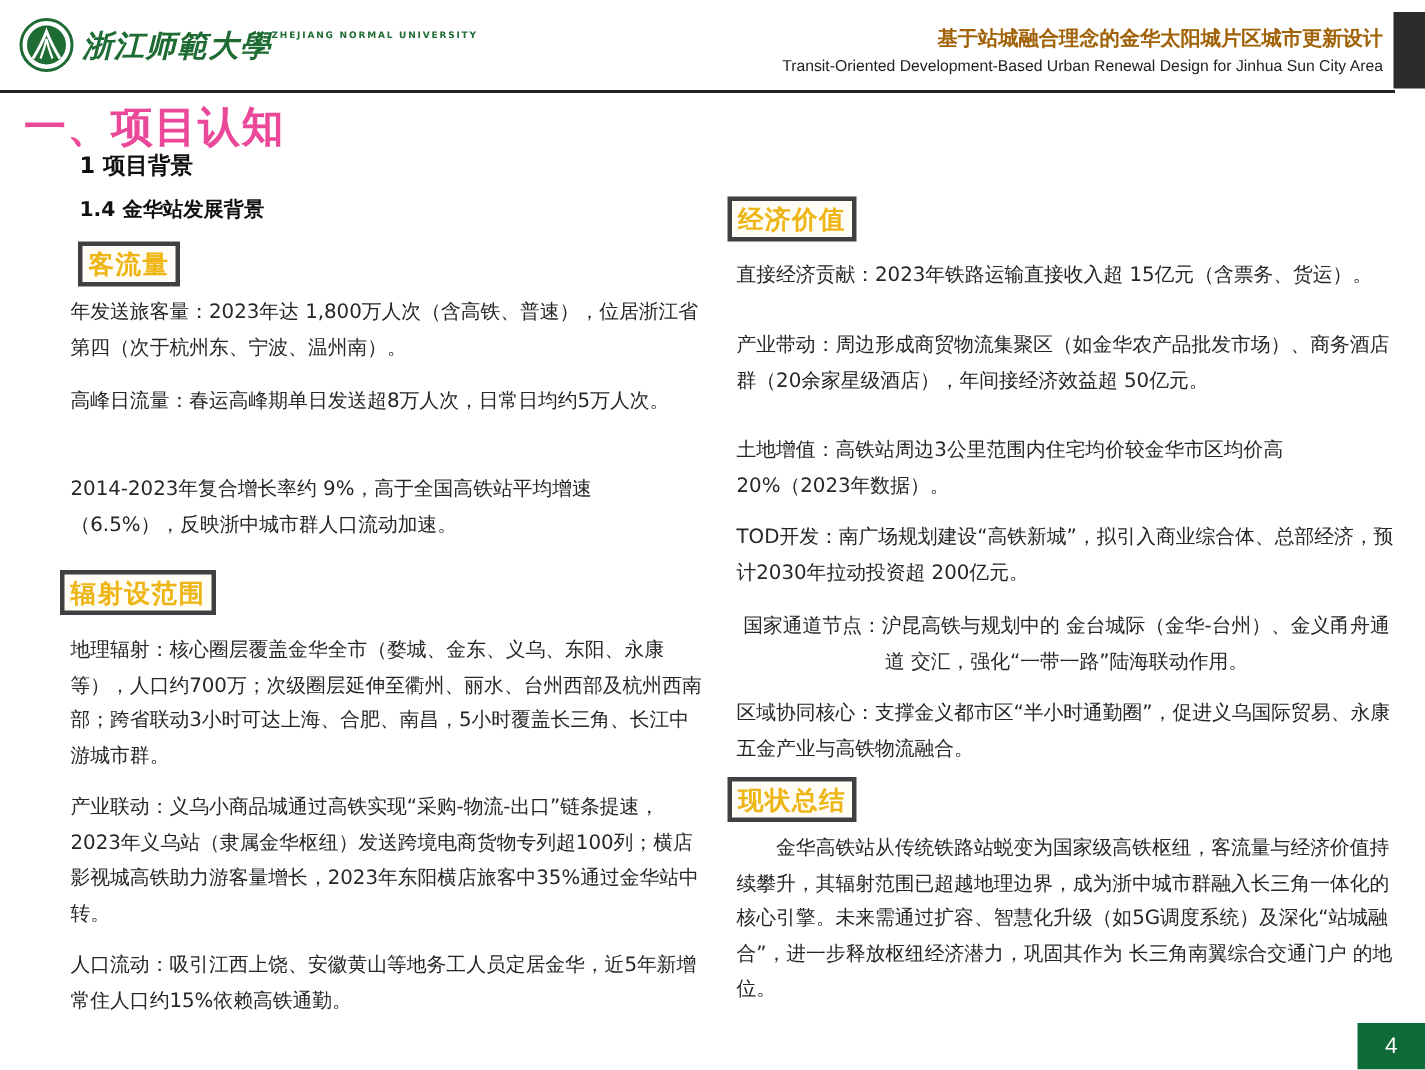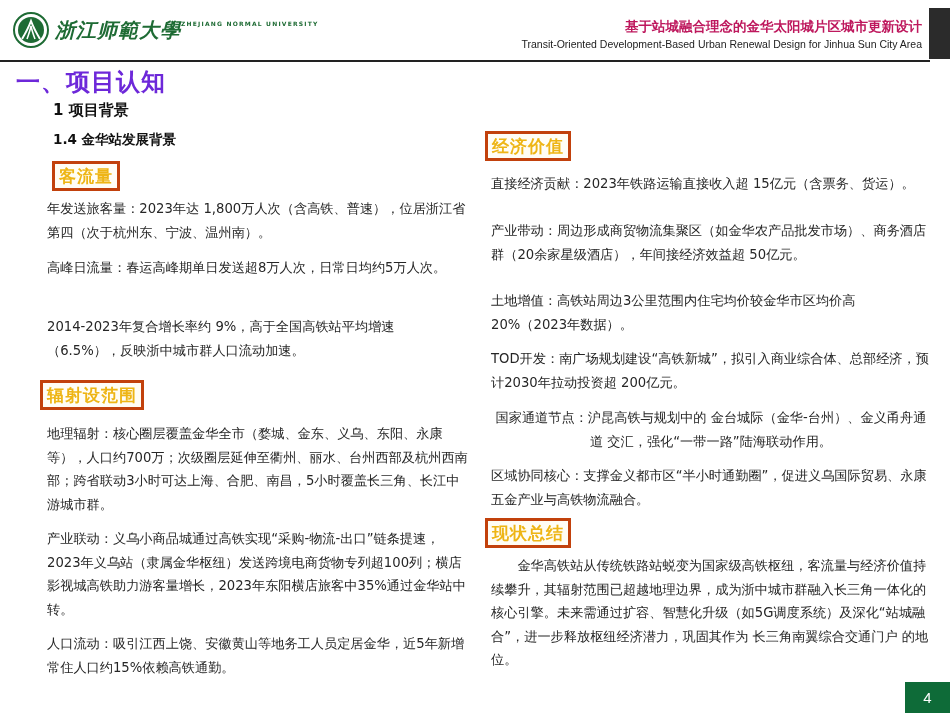--- a/index.html
+++ b/index.html
@@ -10,32 +10,32 @@
   .header { position: absolute; left: 0; top: 0; width: 950px; height: 62px; }
   .logo { position: absolute; left: 13px; top: 12px; display: flex; align-items: center; }
   .logo-emblem { width: 36px; height: 36px; border-radius: 50%; background: #ffffff; border: 2px solid #1e6b34; position: relative; display: flex; align-items: center; justify-content: center; }
   .logo-emblem .inner { width: 26px; height: 26px; border-radius: 50%; background: #1e6b34; position: relative; overflow: hidden; }
   .logo-emblem .inner svg { position: absolute; left: 0; top: 0; }
   .logo-text { margin-left: 6px; display: flex; flex-direction: row; }
   .logo-cn { font-family: "DejaVu Serif", "Liberation Serif", serif; font-size: 20px; font-weight: bold; color: #1e6b34; letter-spacing: 1px; font-style: italic; line-height: 22px; }
   .logo-en { font-size: 6px; font-weight: bold; color: #1e6b34; letter-spacing: 1.2px; margin-top: 1px; }
 
   .title-block { position: absolute; right: 28px; top: 17px; text-align: right; }
-  .title-cn { font-size: 13.5px; font-weight: bold; color: #be185d; line-height: 18px; }
+  .title-cn { font-size: 13.5px; font-weight: bold; color: #a16207; line-height: 18px; }
   .title-en { font-family: "Liberation Sans", sans-serif; font-size: 10.5px; color: #222; margin-top: 2px; line-height: 14px; }
   .dark-tab { position: absolute; right: 0; top: 8px; width: 21px; height: 51px; background: #2b2b2b; }
   .header-rule { position: absolute; left: 0; top: 60px; width: 930px; height: 2px; background: #222; }
 
   
-  .h1 { position: absolute; left: 16px; top: 66px; font-size: 24px; font-weight: bold; color: #6d28d9; letter-spacing: 1px; }
+  .h1 { position: absolute; left: 16px; top: 66px; font-size: 28px; font-weight: bold; color: #ec4899; letter-spacing: 1px; }
   .h2 { position: absolute; left: 53px; top: 101px; font-size: 15px; font-weight: bold; color: #111; }
   .h3 { position: absolute; left: 53px; top: 131px; font-size: 13.5px; font-weight: bold; color: #111; }
 
   
-  .tag { position: absolute; border: 3px solid #c2410c; background: #fffdf5; padding: 0 4px; height: 30px; display: flex; align-items: center; }
+  .tag { position: absolute; border: 3px solid #404040; background: #fffdf5; padding: 0 4px; height: 30px; display: flex; align-items: center; }
   .tag span { font-size: 17px; font-weight: bold; color: #eeb515; letter-spacing: 1px; }
 
   
   .para { position: absolute; font-size: 13.2px; line-height: 23.5px; color: #262626; }
   .para.indent { text-indent: 2em; }
 
   .page-num { position: absolute; left: 905px; top: 682px; width: 45px; height: 31px; background: #0e6b38; color: #ffffff; display: flex; align-items: center; justify-content: center; font-size: 15px; font-family: "Liberation Sans", sans-serif; }
 </style>
 </head>
 <body>

